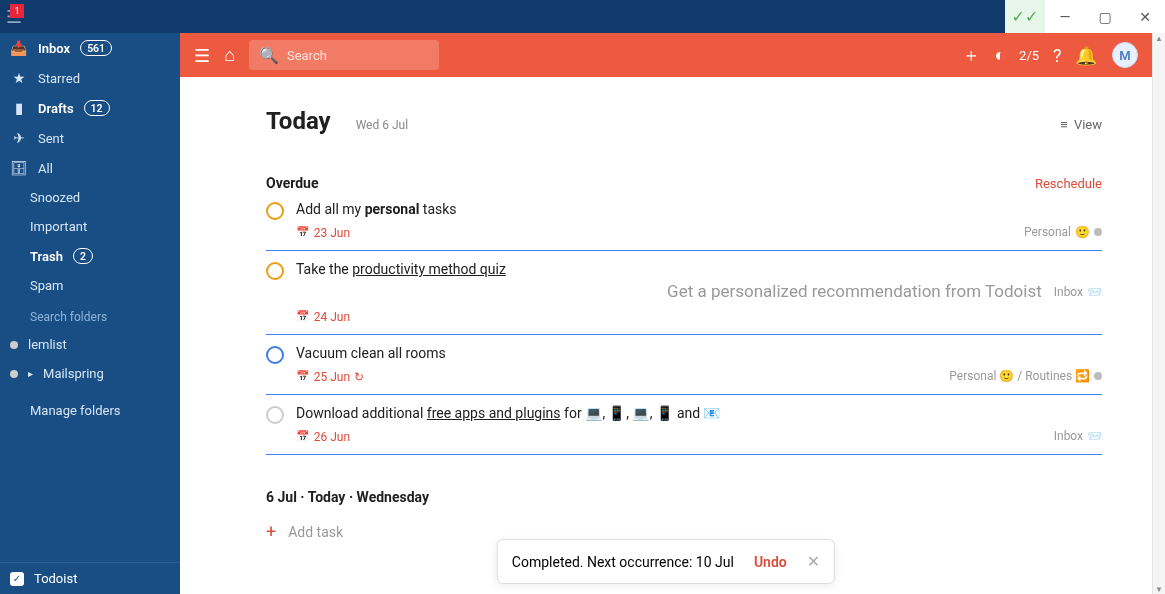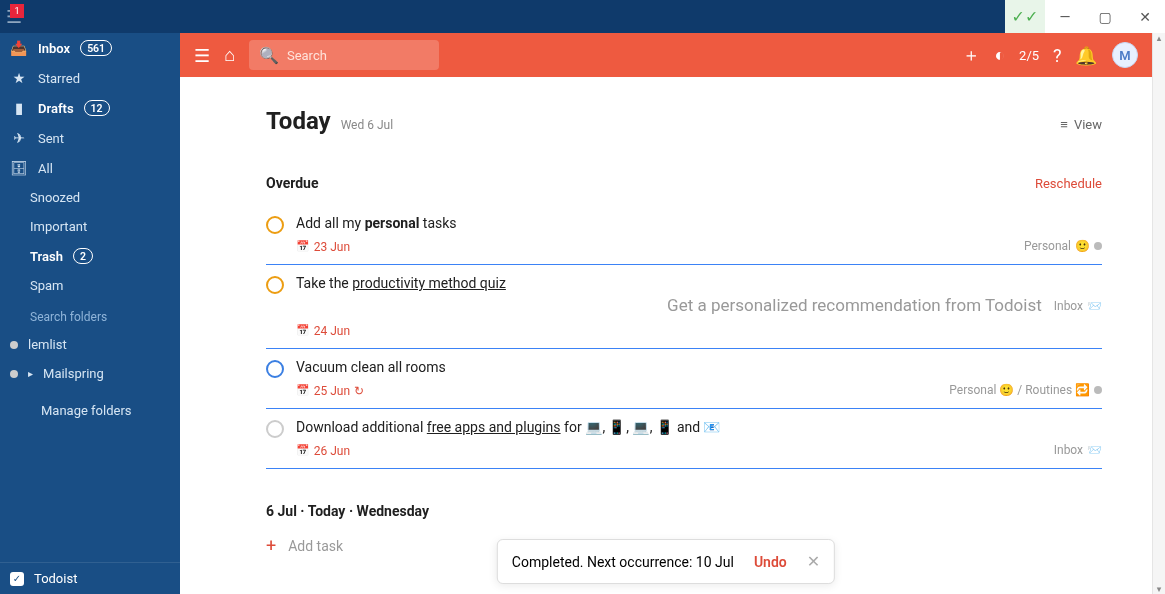--- a/index.html
+++ b/index.html
@@ -26,26 +26,26 @@
 .red-header { height:44px; background:#ee5a40; display:flex; align-items:center; padding: 0 14px; gap:14px; }
 .red-icon { color:#fff; font-size:18px; cursor:pointer; display:flex; align-items:center; justify-content:center; }
 .search-box { display:flex; align-items:center; background:#f27b66; border-radius:4px; height:30px; padding:0 10px; gap:8px; width:190px; }
 .search-box input { background:transparent; border:none; outline:none; color:#fff; font-size:13px; width:100%; }
 .search-box input::placeholder { color:#ffe2da; }
 .red-header .spacer { flex:1; }
 .karma-text { color:#fff; font-size:13px; }
 .avatar { width:26px;height:26px;border-radius:50%;background:#e8f0ff;border:1px solid #c8d8f5;display:flex;align-items:center;justify-content:center;color:#4d7cc7;font-weight:600;font-size:13px;}
 
 .main-body { padding: 30px 50px 20px 86px; height: calc(594px - 33px - 44px); overflow-y:auto; position:relative; }
-.page-title-row { display:flex; align-items:baseline; gap:10px; margin-bottom: 40px;}
+.page-title-row { display:flex; align-items:baseline; gap:25px; margin-bottom: 40px;}
 .page-title { font-size:24px; font-weight:700; color:#202020; }
 .page-date { font-size:12px; color:#888; }
 .view-btn { margin-left:auto; display:flex; align-items:center; gap:6px; color:#666; font-size:13px; cursor:pointer; }
 
-.section-header { display:flex; align-items:center; margin-bottom: 14px; }
+.section-header { display:flex; align-items:center; }
 .section-title { font-size:14px; font-weight:700; color:#202020; }
 .reschedule-link { margin-left:auto; color:#dd4b39; font-size:13px; cursor:pointer; }
 
 .task-row { display:flex; align-items:flex-start; padding:10px 0; border-bottom:1px solid #3b82f6; gap:12px; }
 .task-checkbox { width:18px;height:18px;border:2px solid #ccc;border-radius:50%;flex-shrink:0; margin-top:1px; cursor:pointer;}
 .task-checkbox.p2 { border-color:#ec9d12; }
 .task-checkbox.p3 { border-color:#3b7fe2; }
 .task-content { flex:1; }
 .task-title { font-size:14px; color:#202020; margin-bottom:4px; }
 .task-title .b { font-weight:700; }
@@ -123,21 +123,21 @@
   <div class="sb-group-label">Search folders</div>
   <div class="sb-item">
     <span class="sb-dot"></span>
     <span>lemlist</span>
   </div>
   <div class="sb-item">
     <span class="sb-dot"></span>
     <span style="font-size:10px;">▸</span>
     <span>Mailspring</span>
   </div>
-  <div class="sb-item" style="padding-left:41px;margin-top:8px">
+  <div class="sb-item" style="padding-left:30px;margin-top:8px">
     <span>Manage folders</span>
   </div>
   <div class="sb-footer">
     <span class="chk">✓</span>
     <span>Todoist</span>
   </div>
 </div>
 
 <div class="content">
   <div class="red-header">

